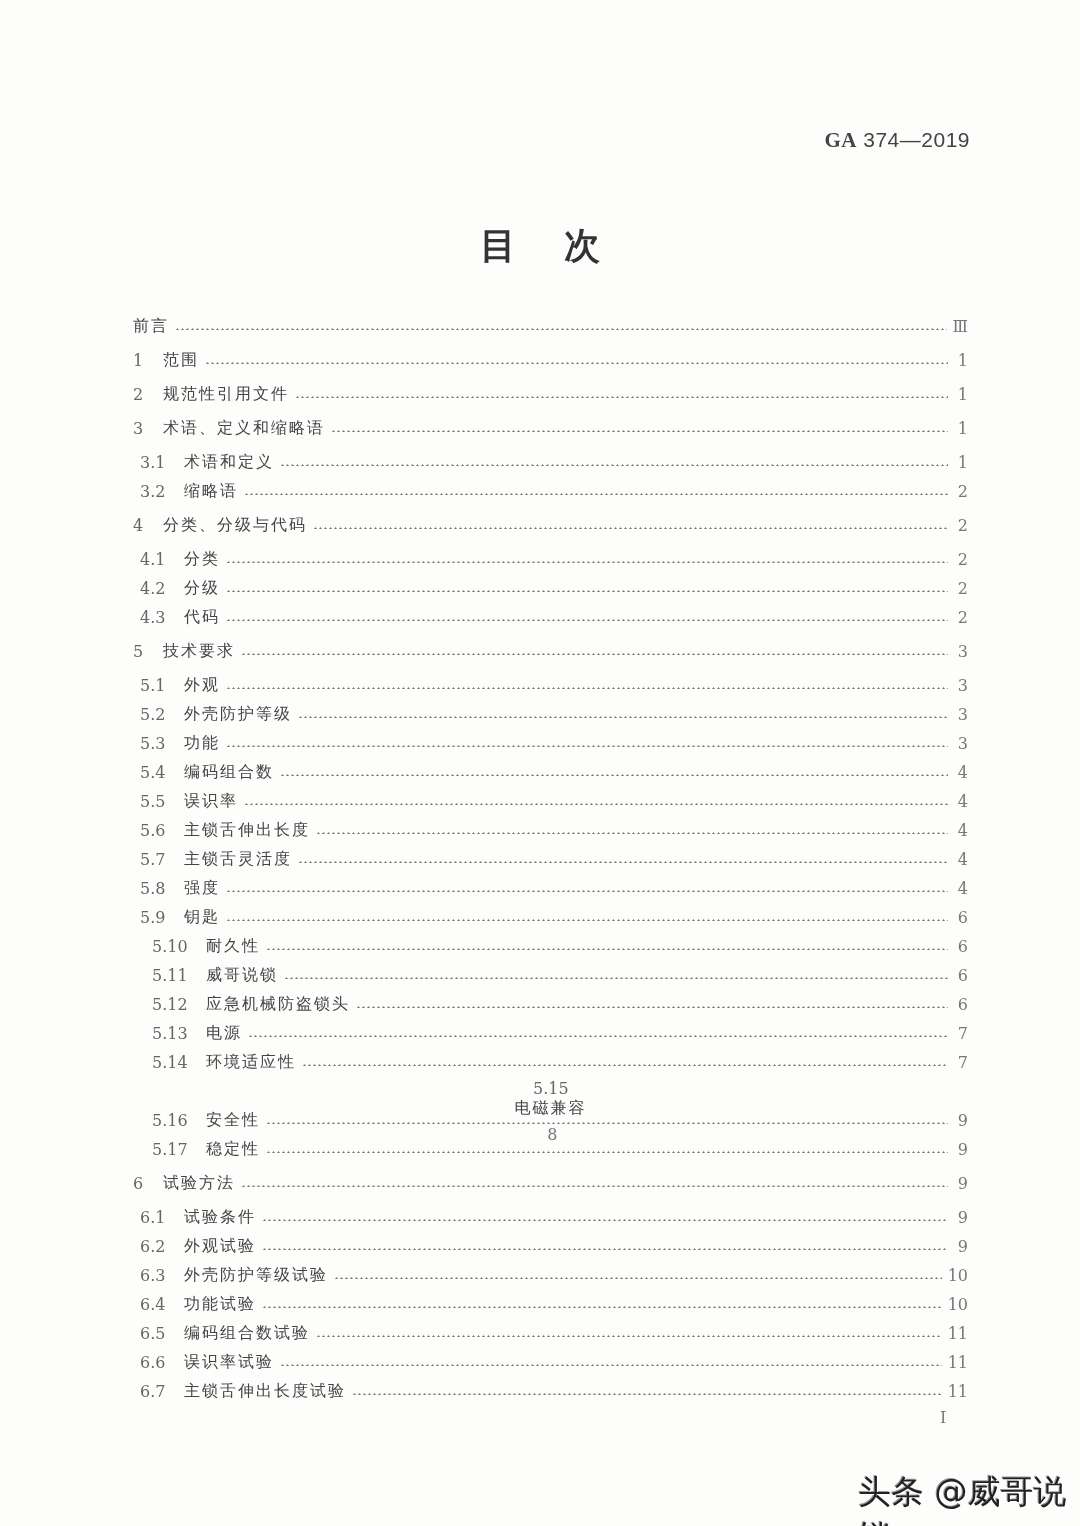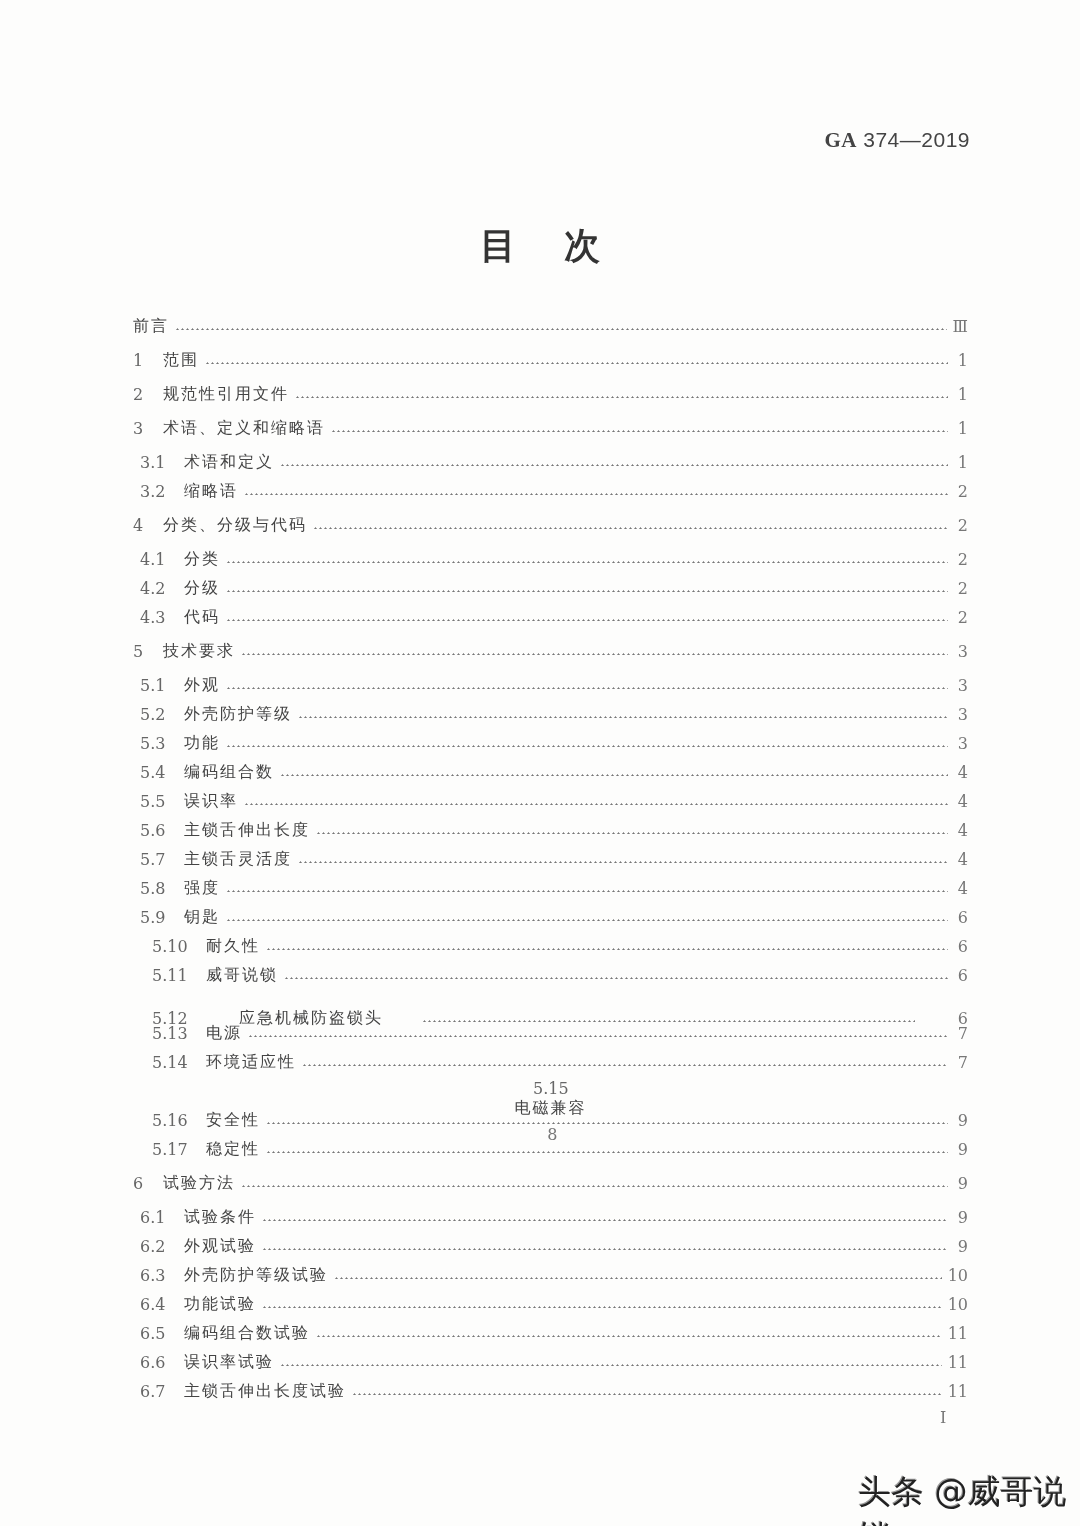--- a/index.html
+++ b/index.html
@@ -172,21 +172,21 @@
       <span class="lbl">耐久性</span>
       <span class="dots"></span>
       <span class="pg">6</span>
     </div>
     <div class="row lvl1w" style="top: 649px;">
       <span class="num">5.11</span>
       <span class="lbl">威哥说锁</span>
       <span class="dots"></span>
       <span class="pg">6</span>
     </div>
-    <div class="row lvl1w" style="top: 692px; gap: 33px;">
+    <div class="row lvl1w" style="top: 678px;">
       <span class="num">5.12</span>
       <span class="lbl">应急机械防盗锁头</span>
       <span class="dots"></span>
       <span class="pg">6</span>
     </div>
     <div class="row lvl1w" style="top: 707px;">
       <span class="num">5.13</span>
       <span class="lbl">电源</span>
       <span class="dots"></span>
       <span class="pg">7</span>

